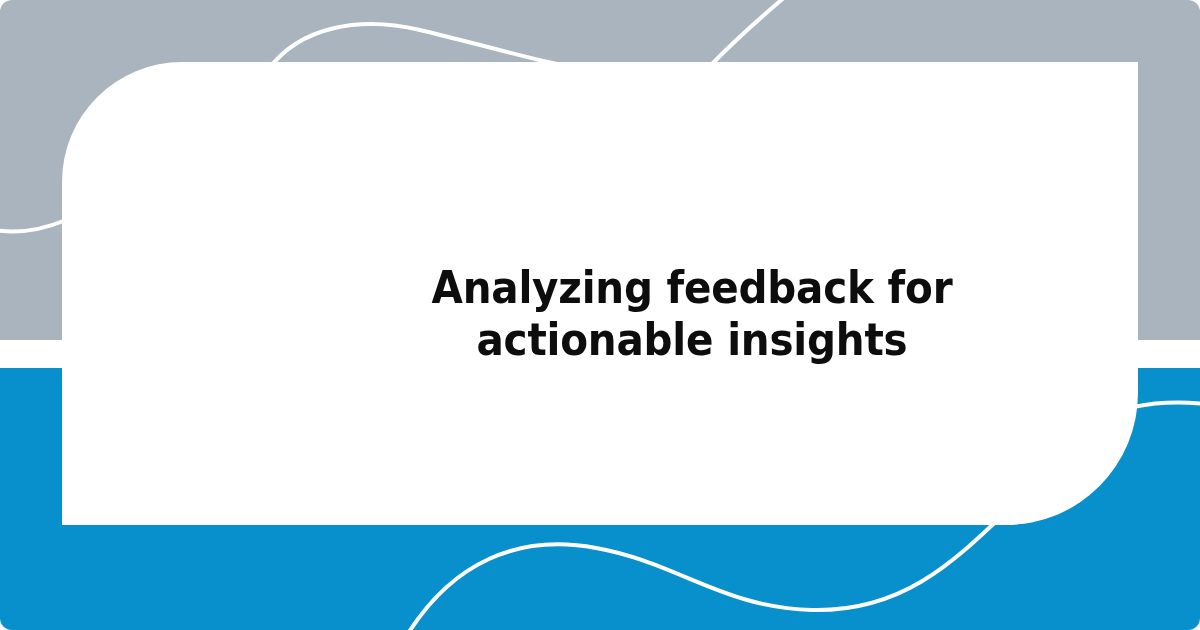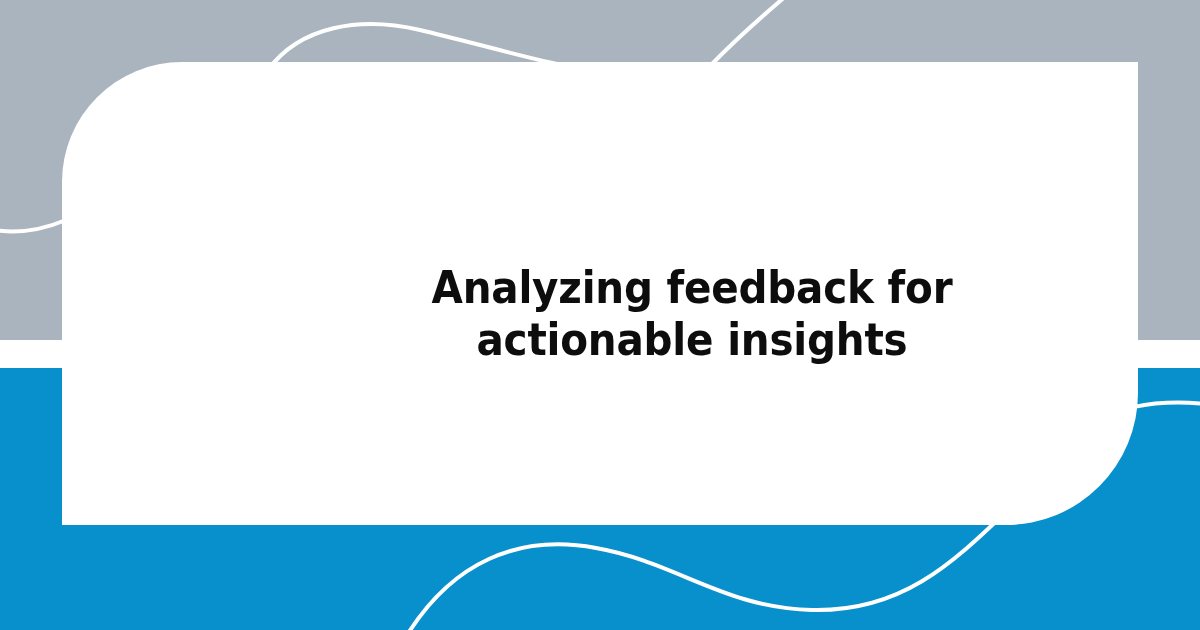--- a/index.html
+++ b/index.html
@@ -8,20 +8,21 @@
     padding: 0;
     background: #ffffff;
   }
   #banner {
     position: relative;
     width: 1200px;
     height: 630px;
     overflow: hidden;
     font-family: "Liberation Sans", sans-serif;
     background: #ffffff;
+    border-radius: 12px;
   }
   .bg-layer {
     position: absolute;
     inset: 0;
     width: 1200px;
     height: 630px;
   }
   .card {
     position: absolute;
     left: 62px;

